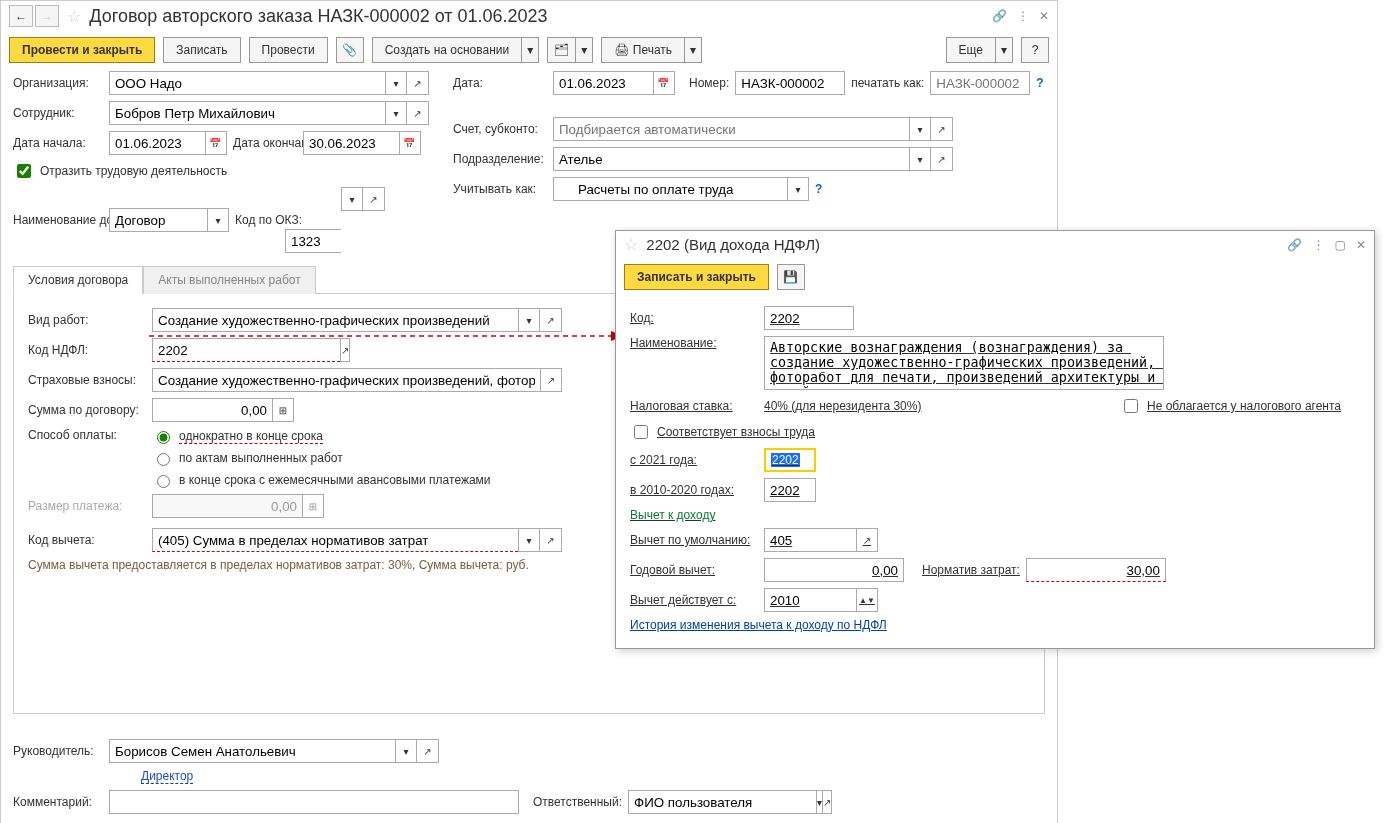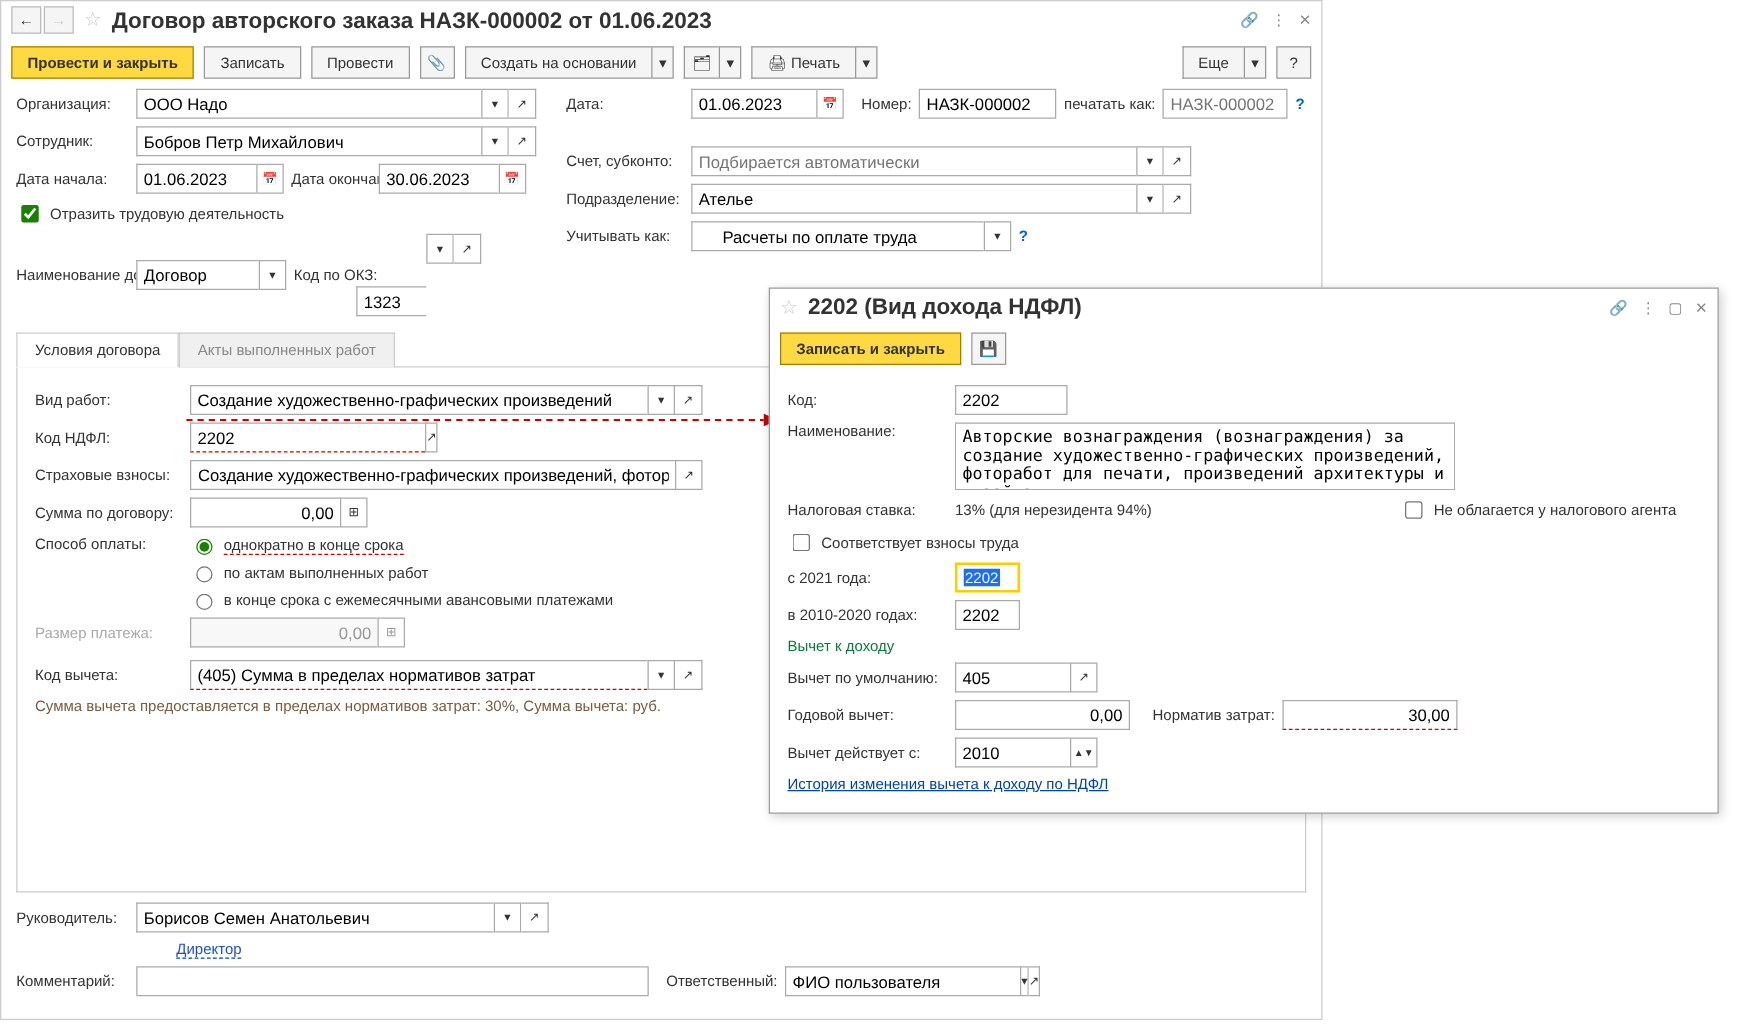--- a/index.html
+++ b/index.html
@@ -27,21 +27,21 @@
 }
 .nav-btns { display: flex; gap: 2px; }
 .nav-btn {
   width: 24px; height: 22px;
   border: 1px solid #bbb;
   background: #f5f5f5;
   display: flex; align-items: center; justify-content: center;
   cursor: pointer;
 }
 .star-icon { color: #ccc; font-size: 16px; cursor: pointer; }
-.title-text { font-size: 18px; font-weight: bold; flex: 1; }
+.title-text { font-size: 18px; font-weight: normal; flex: 1; }
 .title-icons { display: flex; gap: 10px; align-items: center; color: #888; }
 .title-icons span { cursor: pointer; }
 .toolbar {
   display: flex;
   align-items: center;
   padding: 6px 8px;
   gap: 8px;
 }
 .btn {
   border: 1px solid #999;
@@ -149,21 +149,21 @@
 .hint-icon { color: #0066cc; font-weight: bold; cursor: pointer; }
 .secondary-window {
   position: absolute;
   top: 230px;
   left: 615px;
   width: 760px;
   background: #fff;
   border: 1px solid #999;
   box-shadow: 2px 2px 8px rgba(0,0,0,0.2);
 }
-.sw-body { padding: 10px 14px; }
+.sw-body { padding: 10px 14px; text-decoration: underline; }
 .highlighted-input {
   border: 2px solid #ffcc00 !important;
   background: #fff;
 }
 .highlighted-input .selvalue {
   background: #1a6eff;
   color: #fff;
   padding: 0 1px;
 }
 .placeholder-text { color: #aaa; }
@@ -374,21 +374,21 @@
           <input class="input dashed-underline" style="flex: 1 1 0%;" value="(405) Сумма в пределах нормативов затрат">
           <div class="ib">▾</div>
           <div class="ib">↗</div>
         </div>
       </div>
       <div class="form-row">
         <span class="brown-text">Сумма вычета предоставляется в пределах нормативов затрат: 30%,  Сумма вычета:  руб.</span>
       </div>
     </div>
 
-    <div class="form-row" style="margin-top:8px">
+    <div class="form-row" style="margin-top:25px">
       <span class="label" style="width:90px">Руководитель:</span>
       <div class="input-group" style="width:330px">
         <input class="input" style="flex: 1 1 0%;" value="Борисов Семен Анатольевич">
         <div class="ib">▾</div>
         <div class="ib">↗</div>
       </div>
     </div>
     <div class="form-row">
       <span style="width:90px"></span>
       <span class="dashed-link">Директор</span>
@@ -407,21 +407,21 @@
 
   <svg class="arrow-svg" width="480" height="20">
     <line x1="0" y1="10" x2="462" y2="10" stroke="#cc0000" stroke-width="1.5" stroke-dasharray="5,4"></line>
     <polygon points="462,5 474,10 462,15" fill="#cc0000"></polygon>
   </svg>
 </div>
 
 <div class="window secondary-window">
   <div class="title-bar">
     <span class="star-icon">☆</span>
-    <span class="title-text" style="font-size:18px">2202 (Вид дохода НДФЛ)</span>
+    <span class="title-text" style="font-size:15px">2202 (Вид дохода НДФЛ)</span>
     <div class="title-icons">
       <span>🔗</span>
       <span>⋮</span>
       <span>▢</span>
       <span>✕</span>
     </div>
   </div>
   <div class="toolbar">
     <div class="btn btn-primary">Записать и закрыть</div>
     <div class="btn-icon">💾</div>
@@ -430,21 +430,21 @@
     <div class="form-row">
       <span class="label" style="width:128px">Код:</span>
       <input class="input" style="width: 90px;" value="2202">
     </div>
     <div class="form-row" style="align-items:flex-start">
       <span class="label" style="width:128px">Наименование:</span>
       <textarea class="input" style="width: 400px; height: 54px; resize: none;">Авторские вознаграждения (вознаграждения) за создание художественно-графических произведений, фоторабот для печати, произведений архитектуры и дизайна</textarea>
     </div>
     <div class="form-row">
       <span class="label" style="width:128px">Налоговая ставка:</span>
-      <span class="label" style="width:350px">13% (для нерезидента 94%)</span>
+      <span class="label" style="width:350px">40% (для нерезидента 30%)</span>
       <input type="checkbox" class="checkbox" style="">
       <span class="label">Не облагается у налогового агента</span>
     </div>
     <div class="form-row">
       <input type="checkbox" class="checkbox" style="">
       <span class="label">Соответствует взносы труда</span>
     </div>
     <div class="form-row">
       <span class="label" style="width:128px">с 2021 года:</span>
       <div class="input highlighted-input" style="width:52px;display:flex;align-items:center">

